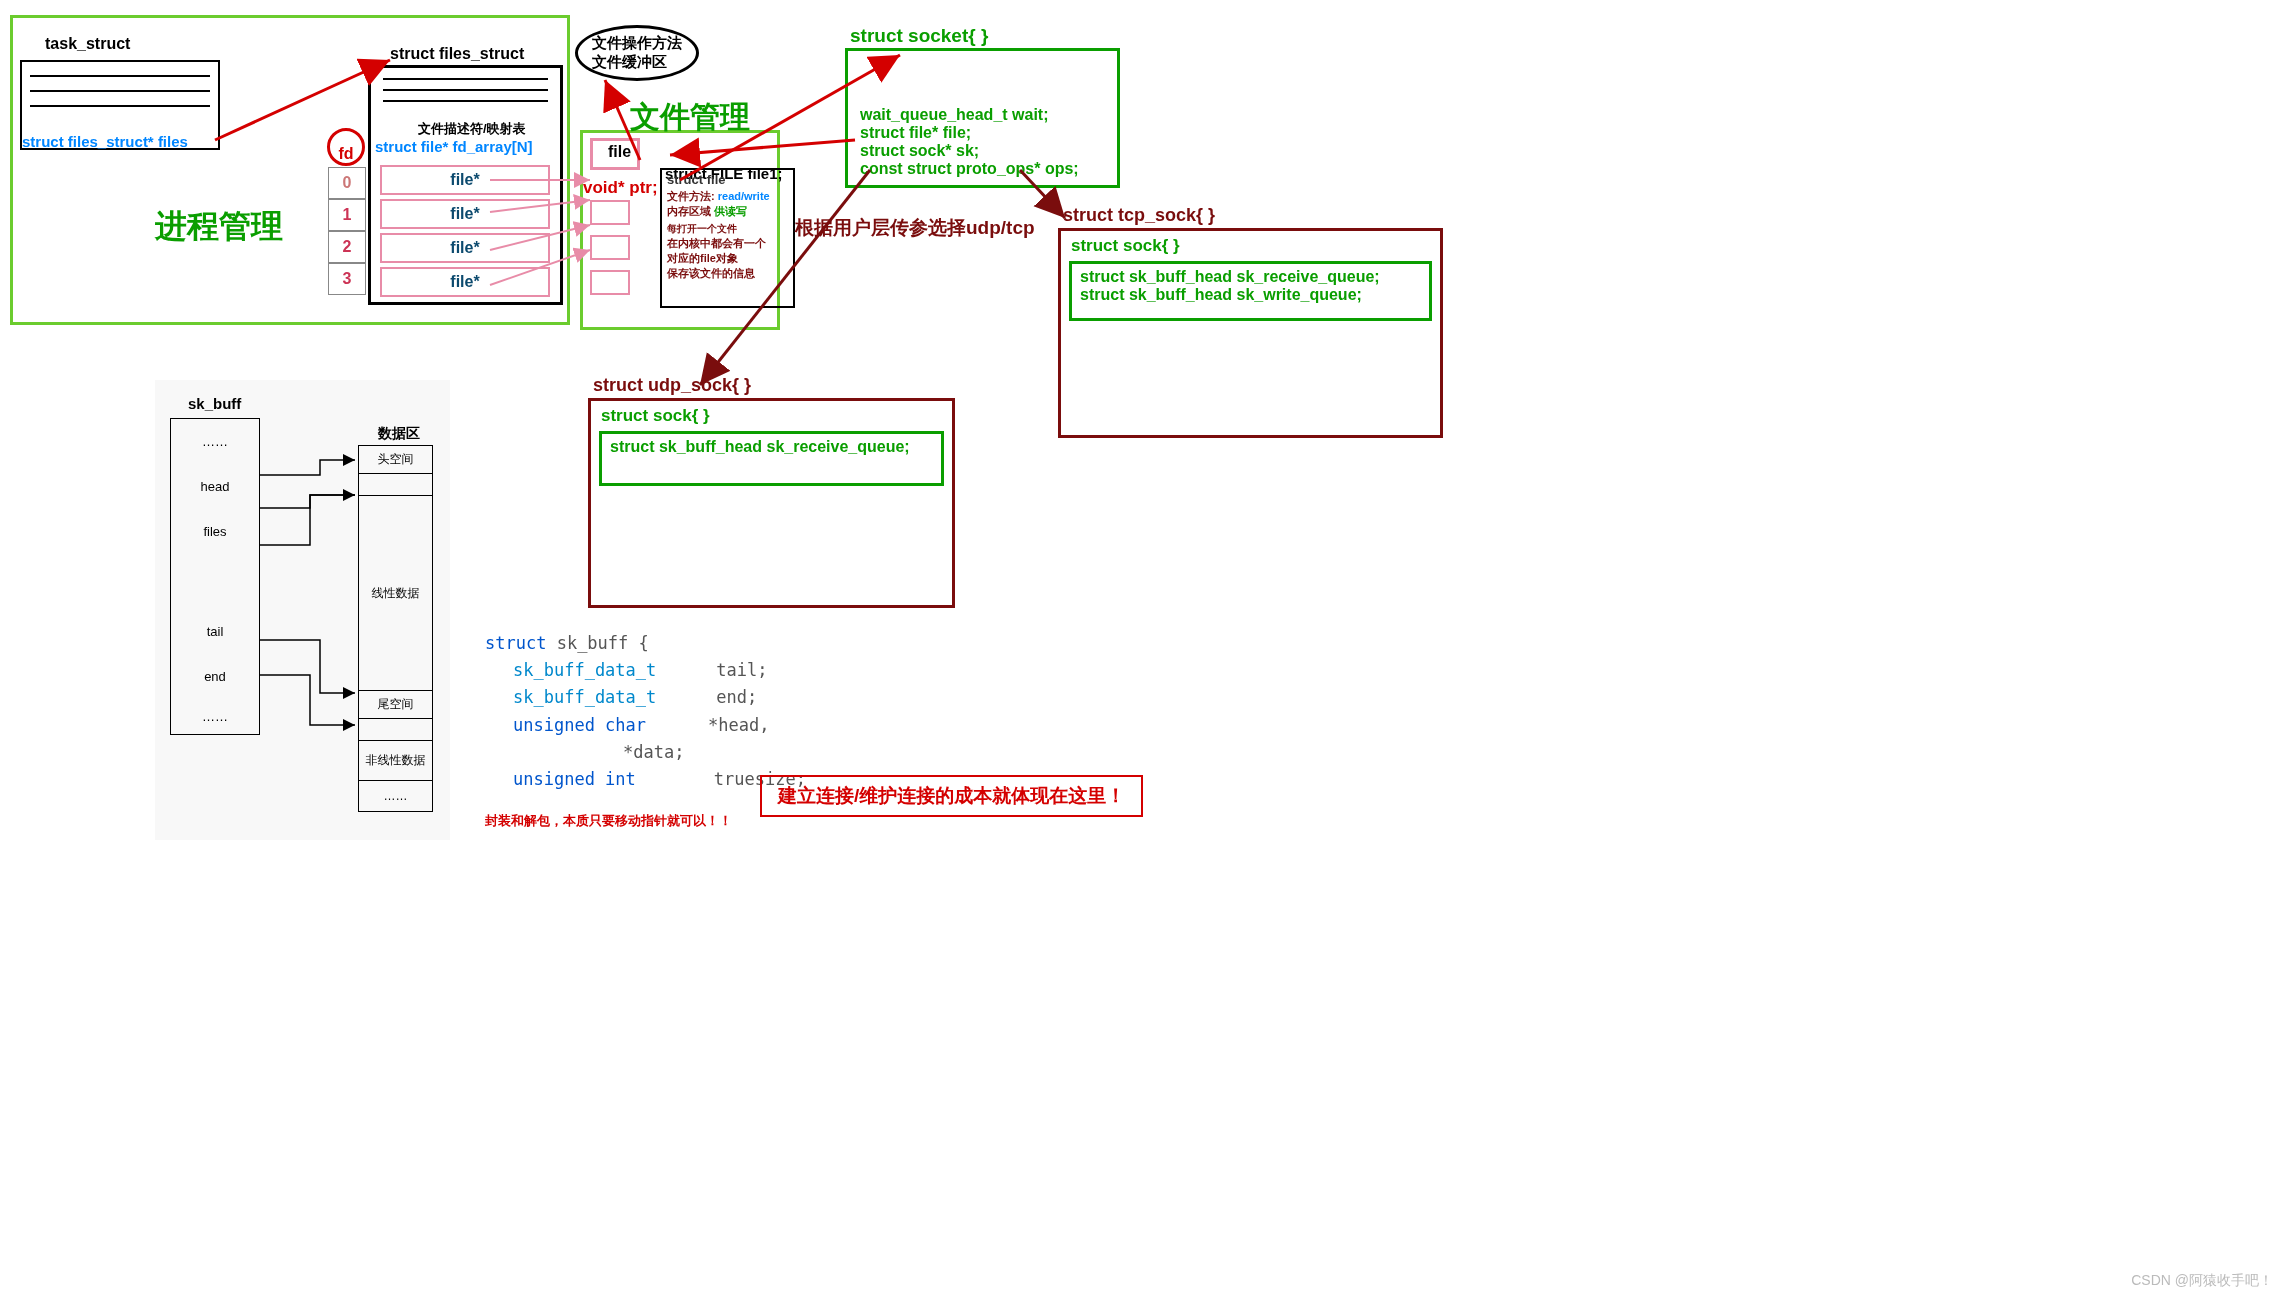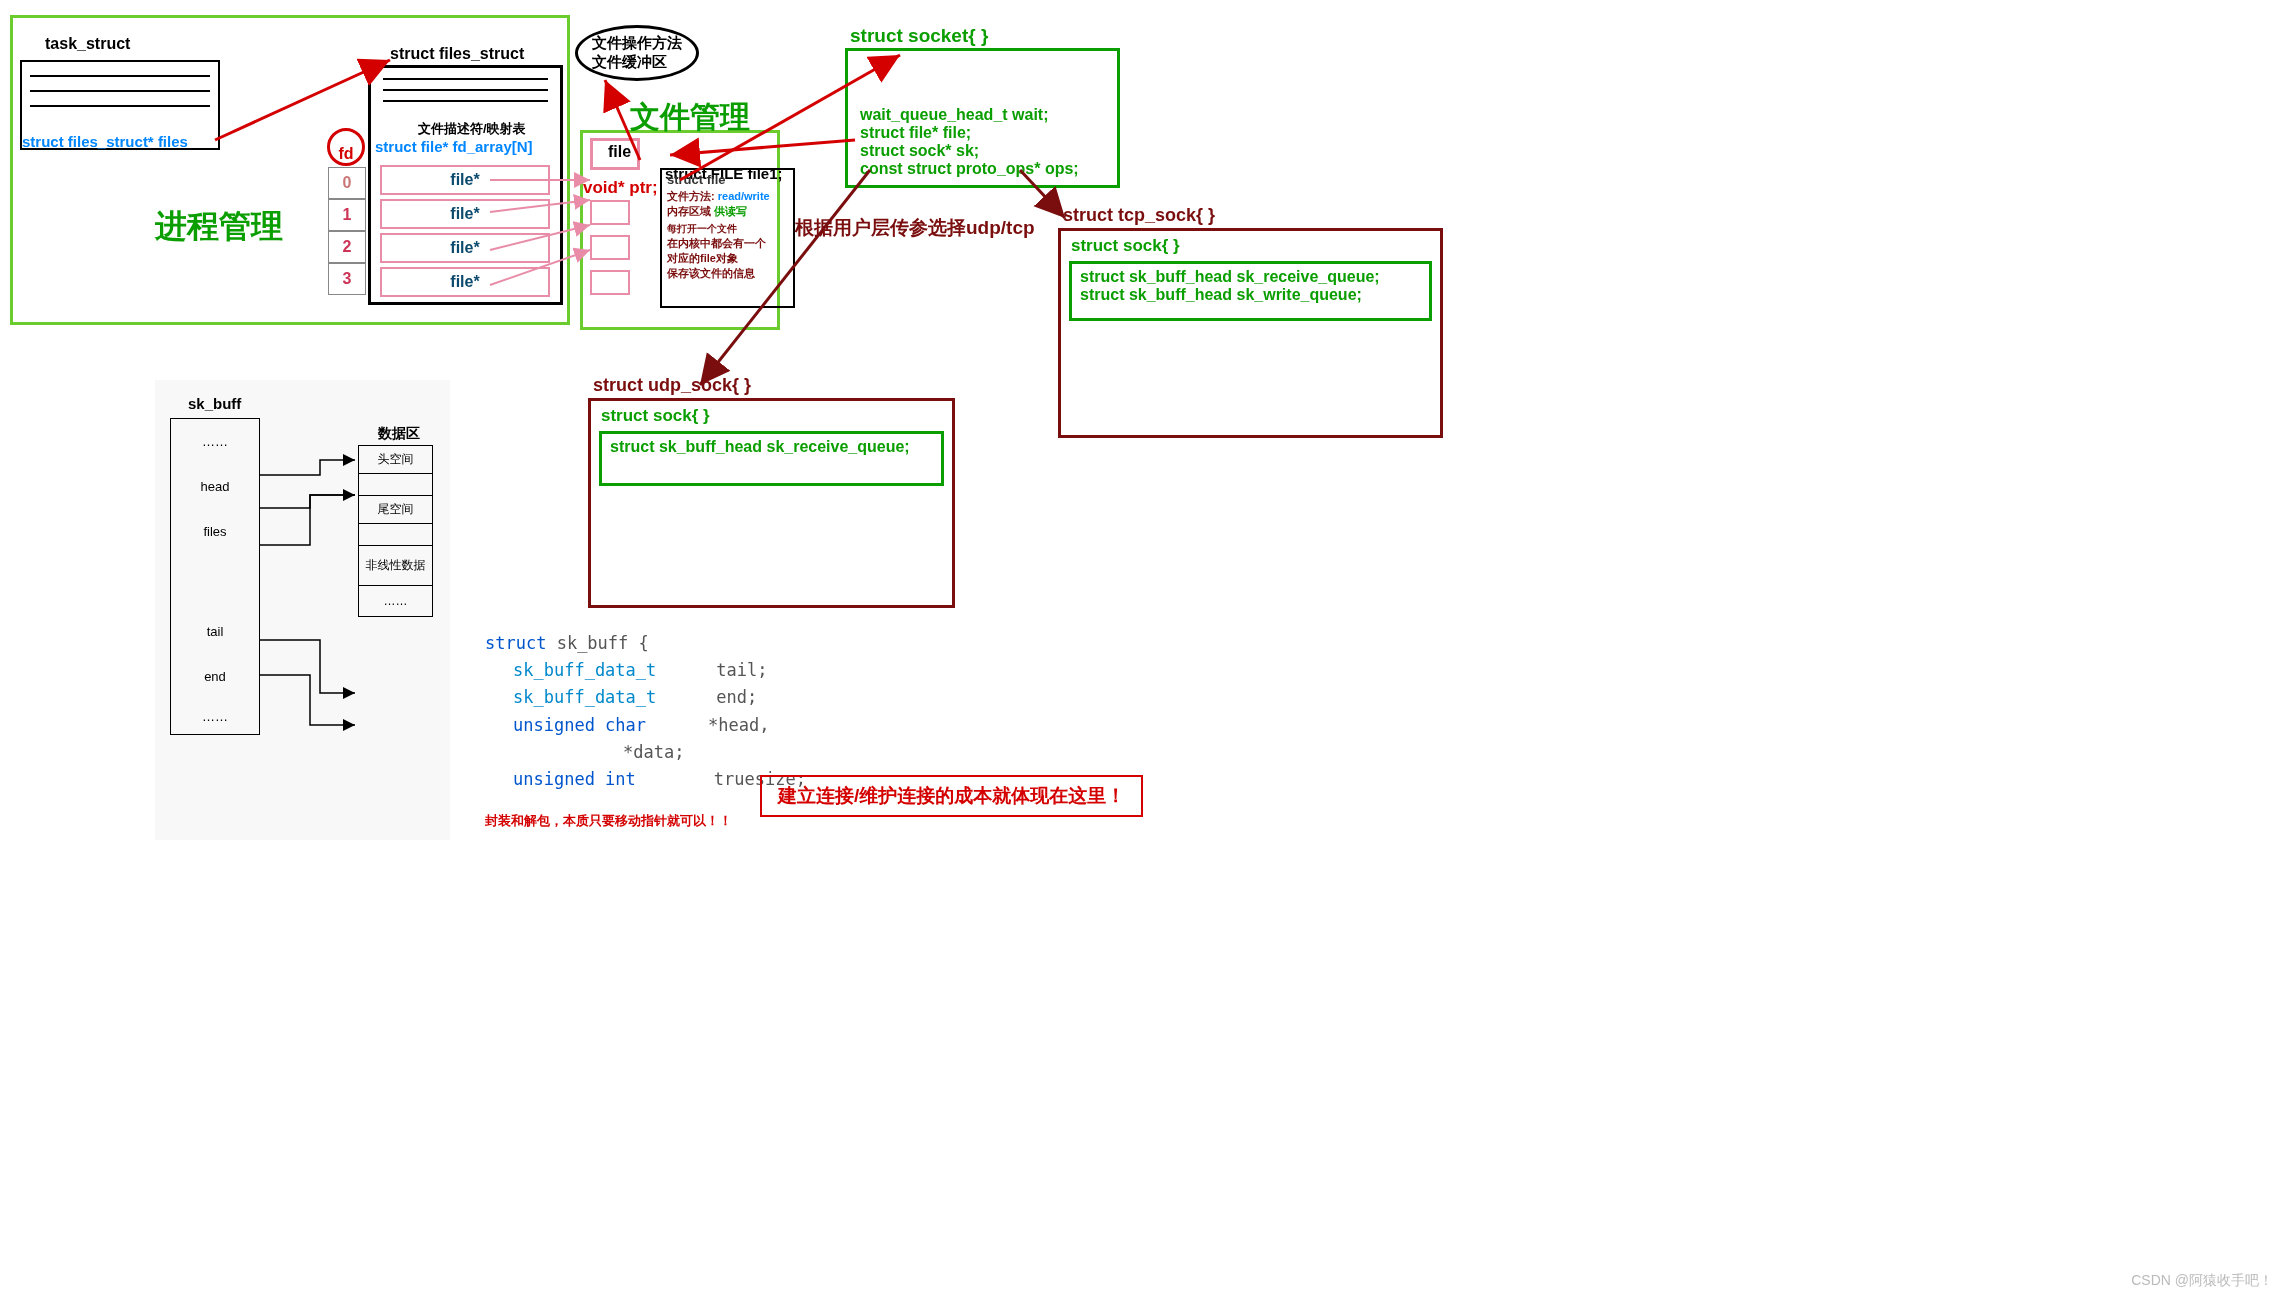--- a/index.html
+++ b/index.html
@@ -189,20 +189,21 @@
   <div style="height:55px"></div>
   <div style="height:45px;display:flex;align-items:center;justify-content:center;font-size:13px">tail</div>
   <div style="height:45px;display:flex;align-items:center;justify-content:center;font-size:13px">end</div>
   <div style="height:35px;display:flex;align-items:center;justify-content:center;font-size:13px">……</div>
 </div>
 
 <div class="abs black-txt" style="left:378px;top:425px;font-size:14px">数据区</div>
 <div class="abs" style="left:358px;top:445px;width:75px;border:1.5px solid #000">
   <div style="height:28px;border-bottom:1.5px solid #000;display:flex;align-items:center;justify-content:center;font-size:12px">头空间</div>
   <div style="height:22px;border-bottom:1.5px solid #000"></div>
+  <div style="height:195px;border-bottom:1.5px solid #000;display:flex;align-items:center;justify-content:center;font-size:12px">线性数据</div>
   <div style="height:28px;border-bottom:1.5px solid #000;display:flex;align-items:center;justify-content:center;font-size:12px">尾空间</div>
   <div style="height:22px;border-bottom:1.5px solid #000"></div>
   <div style="height:40px;border-bottom:1.5px solid #000;display:flex;align-items:center;justify-content:center;font-size:12px">非线性数据</div>
   <div style="height:30px;display:flex;align-items:center;justify-content:center;font-size:12px">……</div>
 </div>
 
 <div class="abs code" style="left:485px;top:630px;font-size:17px;line-height:1.6">
   <div><span style="color:#0055cc">struct</span><span style="color:#555"> sk_buff {</span></div>
   <div style="padding-left:28px"><span style="color:#0088cc">sk_buff_data_t</span><span style="display:inline-block;width:60px"></span><span style="color:#555">tail;</span></div>
   <div style="padding-left:28px"><span style="color:#0088cc">sk_buff_data_t</span><span style="display:inline-block;width:60px"></span><span style="color:#555">end;</span></div>

